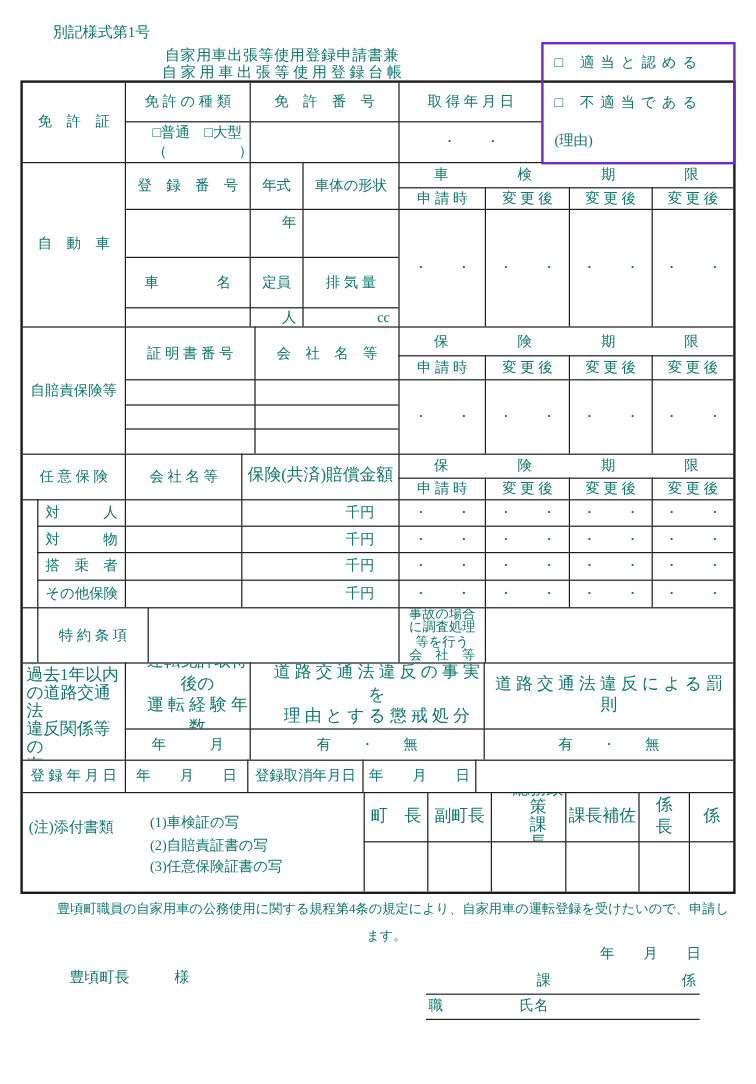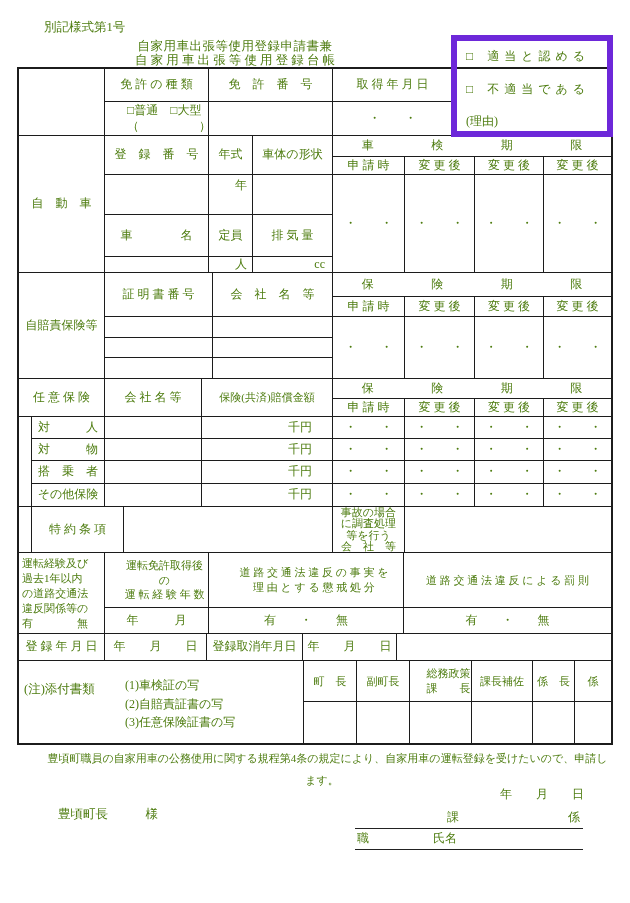--- a/index.html
+++ b/index.html
@@ -1,34 +1,34 @@
 <!DOCTYPE html>
 <html><head>
 <meta charset="utf-8">
 <style>
   html,body{margin:0;padding:0;background:#fff;}
   .canvas{position:relative;width:630px;height:903px;background:#ffffff;
-    font-family:"Liberation Serif","DejaVu Serif",serif;color:#4d7c0f;overflow:hidden;}
+    font-family:"Liberation Serif","DejaVu Serif",serif;color:#0f766e;overflow:hidden;}
   .abs{position:absolute;}
   .tbl{position:absolute;left:17px;top:67px;width:596px;height:678px;
     border:2px solid #1c1c1c;box-sizing:border-box;}
   .c{position:absolute;box-sizing:border-box;border-left:1px solid #1c1c1c;border-top:1px solid #1c1c1c;
     display:flex;align-items:center;justify-content:center;font-size:12px;line-height:1.32;
     text-align:center;white-space:pre-line;overflow:hidden;}
   .nl{border-left:none;}
   .nt{border-top:none;}
   .lt{justify-content:flex-start;text-align:left;}
   .rt{justify-content:flex-end;text-align:right;}
   .topA{align-items:flex-start;}
-  .sm{font-size:11px;}
+  .sm{font-size:14px;}
   .xs{font-size:11px;line-height:11.5px;}
   .spread{justify-content:space-around;}
   .blk{display:block;}
   .boxA{position:absolute;left:451px;top:35px;width:162px;height:102px;
-    border:6px solid #6d28d9;box-sizing:border-box;z-index:6;}
+    border:2px solid #6d28d9;box-sizing:border-box;z-index:6;}
   .boxA .opt{position:absolute;left:0;right:0;display:flex;align-items:center;
     padding-left:9px;font-size:12px;letter-spacing:1px;}
   .ttl{position:absolute;left:0;right:160px;text-align:center;font-size:12.5px;}
   .sig{position:absolute;left:355px;width:228px;border-bottom:1px solid #222;font-size:12px;}
   .sig span{position:absolute;bottom:2px;}
   .hdr2{white-space:pre-line;padding-left:16px;}
 </style>
 </head>
 <body>
 
@@ -40,20 +40,21 @@
   <div class="ttl" style="top:52px;">自 家 用 車 出 張 等 使 用 登 録 台 帳</div>
 
   <div class="boxA">
     <div class="opt" style="top:0;height:30px;">□　適 当 と 認 め る</div>
     <div class="opt" style="top:32px;height:32px;">□　不 適 当 で あ る</div>
     <div class="opt" style="top:68px;height:24px;letter-spacing:0;">(理由)</div>
   </div>
 
   <div class="tbl">
 
+    <div class="c nl nt" style="left:0;top:0;width:85px;height:66px;">免　許　証</div>
     <div class="c nt" style="left:85px;top:0;width:104px;height:32px;">免 許 の 種 類</div>
     <div class="c nt" style="left:189px;top:0;width:124px;height:32px;">免　許　番　号</div>
     <div class="c nt" style="left:313px;top:0;width:120px;height:32px;">取 得 年 月 日</div>
     <div class="c lt" style="left:85px;top:32px;width:104px;height:34px;padding-left:22px;">□普通　□大型
 （　　　　　）</div>
     <div class="c" style="left:189px;top:32px;width:124px;height:34px;"></div>
     <div class="c" style="left:313px;top:32px;width:120px;height:34px;">・　　・</div>
 
     <div class="c nl" style="left:0;top:66px;width:85px;height:137px;text-align:center;">自　動　車</div>
     <div class="c" style="left:85px;top:66px;width:104px;height:39px;">登　録　番　号</div>

